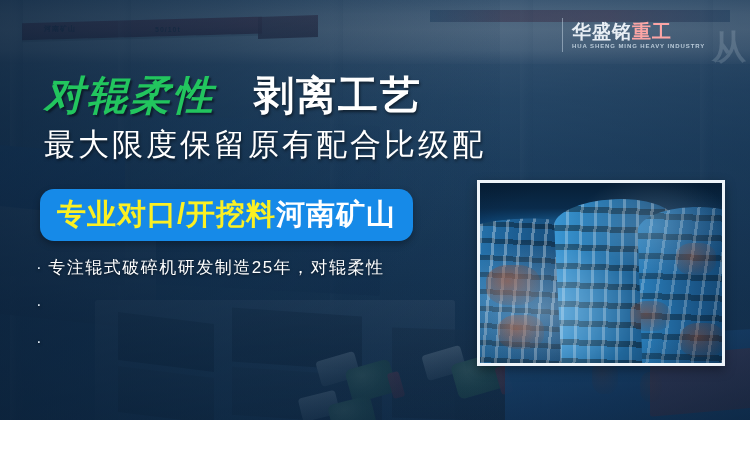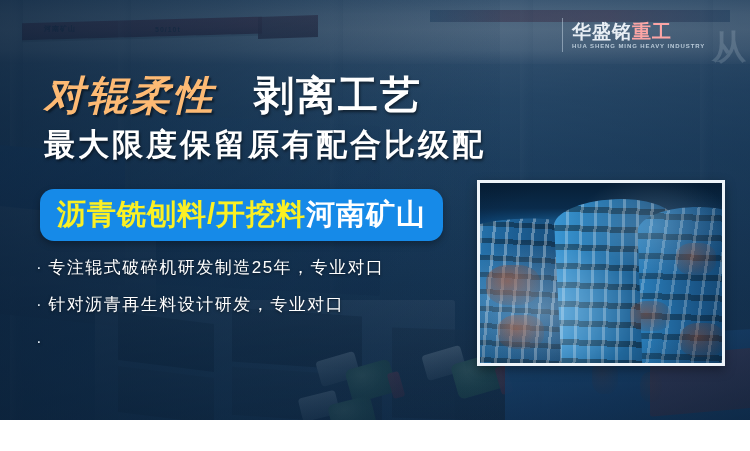--- a/index.html
+++ b/index.html
@@ -189,35 +189,35 @@
   .headline{
     position:absolute;left:44px;top:72px;z-index:25;
     white-space:nowrap;
   }
   .h-row1{
     font-size:40px;line-height:46px;font-weight:bold;
     letter-spacing:1px;
     font-family:"DejaVu Sans","Liberation Sans",sans-serif;
   }
   .h-yellow{
-    color:#fdba74;
+    color:#22c55e;
     font-style:italic;
     font-family:Liberation Mono, monospace;
     letter-spacing:3px;
     text-shadow:2px 2px 2px rgba(0,0,0,.45);
     padding-right:6px;
   }
   .h-white{
     color:#ffffff;letter-spacing:2px;
     text-shadow:1px 2px 3px rgba(0,0,0,.50);
     margin-left:32px;
   }
   .h-row2{
     margin-top:4px;
-    font-size:31px;line-height:38px;color:#ffffff;font-weight:bold;
+    font-size:31px;line-height:38px;color:#ffffff;font-weight:normal;
     letter-spacing:3px;
     text-shadow:1px 2px 3px rgba(0,0,0,.5);
   }
 
   
   .pill{
     position:absolute;left:40px;top:189px;z-index:25;
     height:52px;box-sizing:border-box;
     padding:0 17px;
     display:flex;align-items:center;
@@ -370,32 +370,31 @@
     </div>
 
     <div class="headline">
       <div class="h-row1">
         <span class="h-yellow">对辊柔性</span><span class="h-white">剥离工艺</span>
       </div>
       <div class="h-row2">最大限度保留原有配合比级配</div>
     </div>
 
     <div class="pill">
-      <span class="pill-y">沥青铣刨料/开挖料</span>
+      <span class="pill-y">专业对口/开挖料</span>
         <span class="pill-w">河南矿山</span>
     </div>
 
     <div class="bullets">
       <div class="bullet">
         <span class="dot">·</span>
-        <span>专注辊式破碎机研发制造25年，专业对口</span>
+        <span>专注辊式破碎机研发制造25年，对辊柔性</span>
       </div>
       <div class="bullet">
         <span class="dot">·</span>
-        <span>针对沥青再生料设计研发，专业对口</span>
       </div>
       <div class="bullet">
         <span class="dot">·</span>
       </div>
     </div>
 
     <div class="photo">
       <div class="ph-inner">
         <div class="ph-bg"></div>
         <div class="ph-dark-top"></div>

